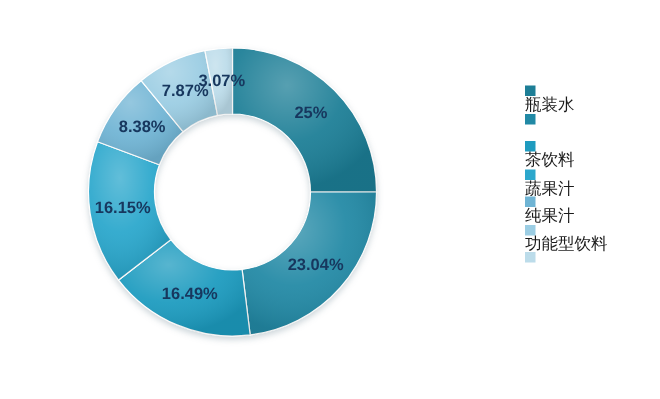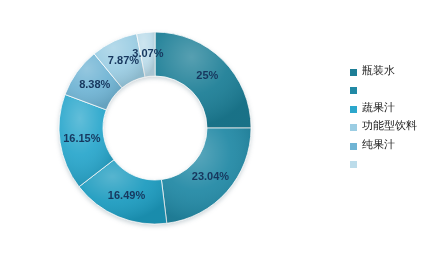--- a/index.html
+++ b/index.html
@@ -42,23 +42,24 @@
     text-anchor: middle;
   }
   .legend {
     position: absolute;
     left: 350px;
     top: 57px;
     width: 90px;
   }
   .legend-item {
     display: flex;
-    align-items: flex-end;
+    align-items: flex-start;
     height: 18.5px;
     white-space: nowrap;
+    flex-direction: column;
   }
   .legend-swatch {
     width: 7px;
     height: 7px;
     flex: 0 0 7px;
     margin-right: 5px;
   }
   .legend-label {
     font-size: 11px;
     color: #1a1a1a;
@@ -115,29 +116,33 @@
 
   <div class="legend" id="legend-list">
       <div class="legend-item">
         <span class="legend-swatch" style="background: rgb(29, 126, 150);"></span>
         <span class="legend-label">瓶装水</span>
       </div>
       <div class="legend-item">
         <span class="legend-swatch" style="background: rgb(33, 137, 165);"></span>
       </div>
       <div class="legend-item">
+        <span class="legend-swatch" style="background: rgb(31, 155, 191);"></span>
+        <span class="legend-label">茶饮料</span>
+      </div>
+      <div class="legend-item">
         <span class="legend-swatch" style="background: rgb(44, 167, 204);"></span>
         <span class="legend-label">蔬果汁</span>
       </div>
       <div class="legend-item">
+        <span class="legend-swatch" style="background: rgb(111, 180, 212);"></span>
+        <span class="legend-label">纯果汁</span>
+      </div>
+      <div class="legend-item">
         <span class="legend-swatch" style="background: rgb(155, 205, 227);"></span>
         <span class="legend-label">功能型饮料</span>
-      </div>
-      <div class="legend-item">
-        <span class="legend-swatch" style="background: rgb(111, 180, 212);"></span>
-        <span class="legend-label">纯果汁</span>
       </div>
       <div class="legend-item">
         <span class="legend-swatch" style="background: rgb(188, 220, 234);"></span>
       </div>
     </div>
 
 </div>
 
 </body></html>

